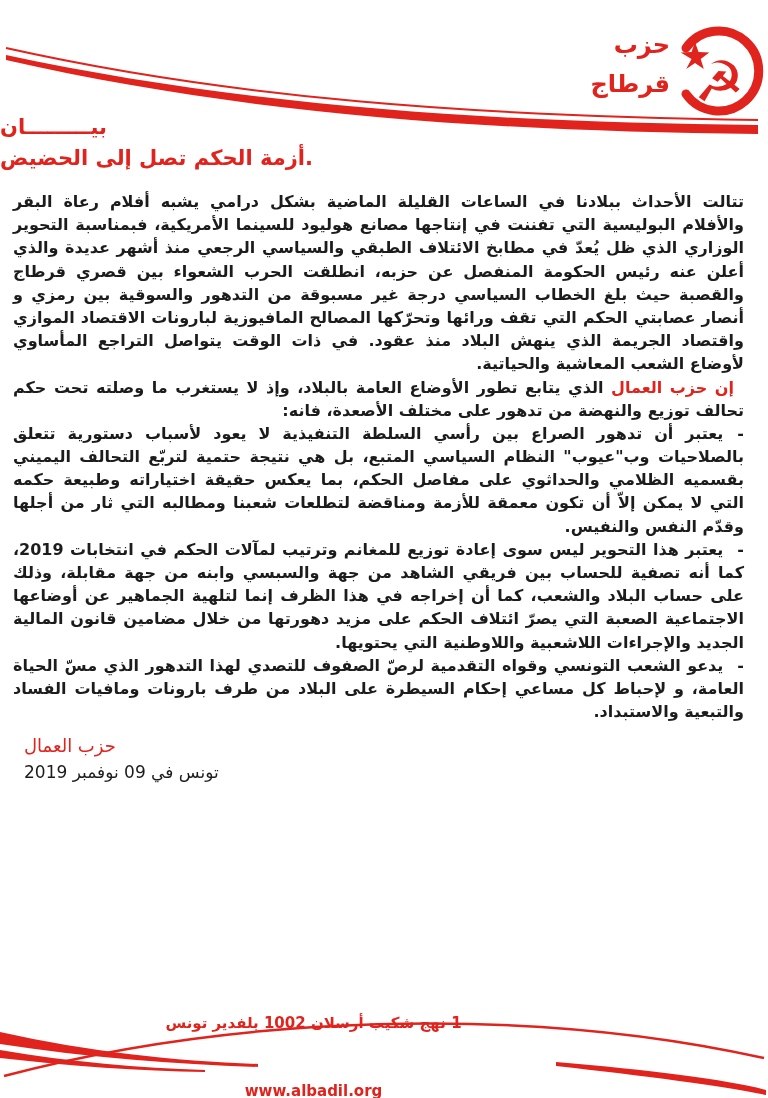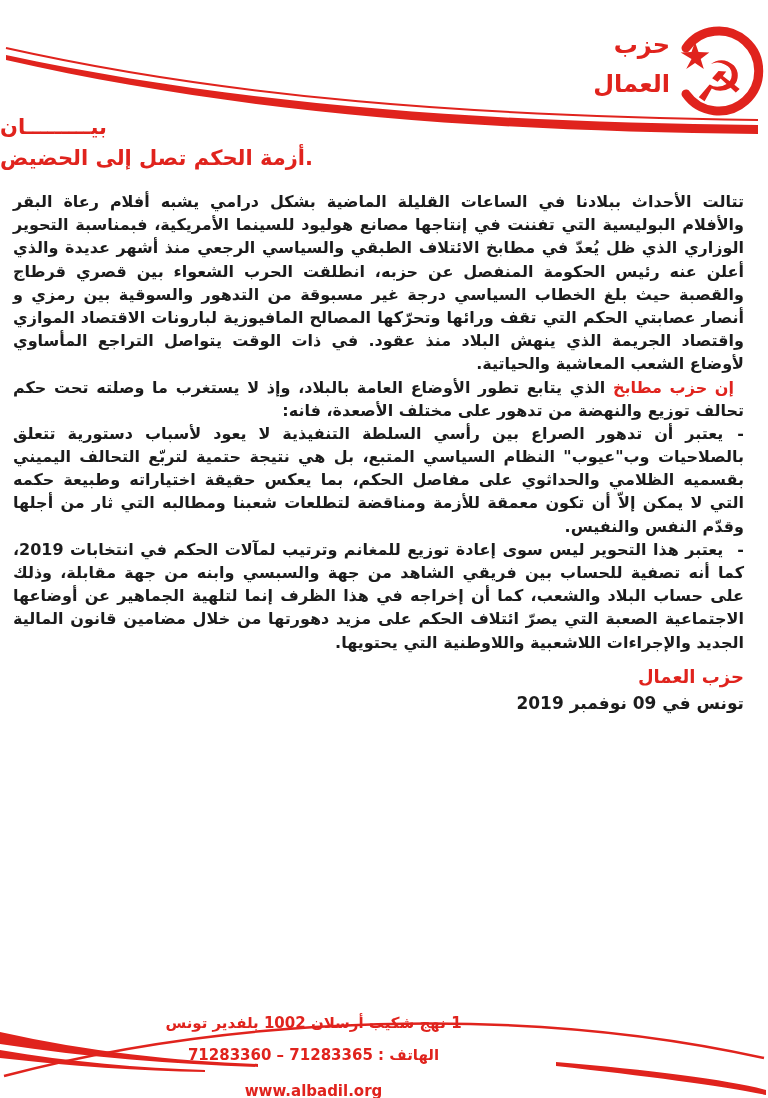--- a/index.html
+++ b/index.html
@@ -22,21 +22,21 @@
   
   .body-text{
     direction:rtl;margin:20px 24px 0 13px;color:var(--ink);
     font-weight:bold;font-size:16px;line-height:1.45;text-align:justify;
   }
   .body-text p{margin:0;}
   .p-lead{text-indent:10px;}
   .lead-red{color:var(--red);}
   .bullet .marker{margin-left:14px;}
   
-  .signature{direction:rtl;margin:12px 24px 0 24px;text-align:right;font-weight:bold;}
+  .signature{direction:rtl;margin:12px 24px 0 24px;text-align:left;font-weight:normal;}
   .sig-party{color:var(--red);font-size:18px;}
   .sig-date{color:var(--ink);font-size:17px;margin-top:6px;}
   
   .footer{position:absolute;left:0;bottom:0;width:627px;height:100px;}
   .footer-line{
     position:absolute;left:0;width:100%;text-align:center;
     color:var(--red);font-weight:bold;font-size:15px;direction:rtl;
   }
   .f-address{top:16px;}
   .f-phone{top:48px;}
@@ -52,47 +52,47 @@
     <path d="M 6,55 C 240,105 480,122 758,125 L 758,134 C 470,131 235,112 6,60 Z" fill="#e0231d"></path>
     <g>
       <path d="M 686,48 A 40,40 0 1 1 686,94" fill="none" stroke="#e0231d" stroke-width="9" stroke-linecap="round"></path>
       <polygon fill="#e0231d" points="695,42 698.5,52.1 709.3,52.4 700.7,58.9 703.8,69.1 695,63 686.2,69.1 691.5,58.9 680.7,52.4 691.5,52.1"></polygon>
       <text x="719" y="101" font-size="56" fill="#e0231d" text-anchor="middle" font-family="DejaVu Sans, sans-serif">☭</text>
     </g>
   </svg>
 
   <div class="logo-text">
     <div>حزب</div>
-    <div>العمال</div>
+    <div>قرطاج</div>
   </div>
 
   <div class="title-block">
     <div class="title-kicker">بيـــــــــان</div>
     <div class="title-main">أزمة الحكم تصل إلى الحضيض.</div>
   </div>
 
   <div class="body-text">
     <p>تتالت الأحداث ببلادنا في الساعات القليلة الماضية بشكل درامي يشبه أفلام رعاة البقر والأفلام البوليسية التي تفننت في إنتاجها مصانع هوليود للسينما الأمريكية، فبمناسبة التحوير الوزاري الذي ظل يُعدّ في مطابخ الائتلاف الطبقي والسياسي الرجعي منذ أشهر عديدة والذي أعلن عنه رئيس الحكومة المنفصل عن حزبه، انطلقت الحرب الشعواء بين قصري قرطاج والقصبة حيث بلغ الخطاب السياسي درجة غير مسبوقة من التدهور والسوقية بين رمزي و أنصار عصابتي الحكم التي تقف ورائها وتحرّكها المصالح المافيوزية لبارونات الاقتصاد الموازي واقتصاد الجريمة الذي ينهش البلاد منذ عقود. في ذات الوقت يتواصل التراجع المأساوي لأوضاع الشعب المعاشية والحياتية.</p>
-    <p class="p-lead"><span class="lead-red">إن حزب مطابخ</span><span> الذي يتابع تطور الأوضاع العامة بالبلاد، وإذ لا يستغرب ما وصلته تحت حكم تحالف توزيع والنهضة من تدهور على مختلف الأصعدة، فانه:</span></p>
+    <p class="p-lead"><span class="lead-red">إن حزب العمال</span><span> الذي يتابع تطور الأوضاع العامة بالبلاد، وإذ لا يستغرب ما وصلته تحت حكم تحالف توزيع والنهضة من تدهور على مختلف الأصعدة، فانه:</span></p>
     <div>
         <p class="bullet"><span class="marker">-</span><span>يعتبر أن تدهور الصراع بين رأسي السلطة التنفيذية لا يعود لأسباب دستورية تتعلق بالصلاحيات وب"عيوب" النظام السياسي المتبع، بل هي نتيجة حتمية لتربّع التحالف اليميني بقسميه الظلامي والحداثوي على مفاصل الحكم، بما يعكس حقيقة اختياراته وطبيعة حكمه التي لا يمكن إلاّ أن تكون معمقة للأزمة ومناقضة لتطلعات شعبنا ومطالبه التي ثار من أجلها وقدّم النفس والنفيس.</span></p>
         <p class="bullet"><span class="marker">-</span><span>يعتبر هذا التحوير ليس سوى إعادة توزيع للمغانم وترتيب لمآلات الحكم في انتخابات 2019، كما أنه تصفية للحساب بين فريقي الشاهد من جهة والسبسي وابنه من جهة مقابلة، وذلك على حساب البلاد والشعب، كما أن إخراجه في هذا الظرف إنما لتلهية الجماهير عن أوضاعها الاجتماعية الصعبة التي يصرّ ائتلاف الحكم على مزيد دهورتها من خلال مضامين قانون المالية الجديد والإجراءات اللاشعبية واللاوطنية التي يحتويها.</span></p>
+        <p class="bullet"><span class="marker">-</span><span>يدعو الشعب التونسي وقواه التقدمية لرصّ الصفوف للتصدي لهذا التدهور الذي مسّ الحياة العامة، و لإحباط كل مساعي إحكام السيطرة على البلاد من طرف بارونات ومافيات الفساد والتبعية والاستبداد.</span></p>
       </div>
   </div>
 
   <div class="signature">
     <div class="sig-party">حزب العمال</div>
     <div class="sig-date">تونس في 09 نوفمبر 2019</div>
   </div>
 
   <div class="footer">
     <svg width="768" height="100" viewBox="0 0 768 100">
       <path d="M 4,78 C 230,18 520,6 764,60" fill="none" stroke="#e0231d" stroke-width="2.5"></path>
       <path d="M 0,34 C 90,54 175,63 258,66 L 258,69 C 175,66 90,60 0,46 Z" fill="#e0231d"></path>
       <path d="M 0,52 C 70,64 140,70 205,72 L 205,74 C 140,73 70,68 0,60 Z" fill="#e0231d"></path>
       <path d="M 556,64 C 650,72 730,82 766,92 L 766,97 C 725,88 645,78 556,68 Z" fill="#e0231d"></path>
     </svg>
     <div class="footer-line f-address">1 نهج شكيب أرسلان 1002 بلفدير تونس</div>
-    <div class="footer-line f-phone">الهاتف : 71283365 – 71283360</div>
     <div class="footer-line f-web">www.albadil.org</div>
   </div>
 
 </div>
 
 </body></html>

